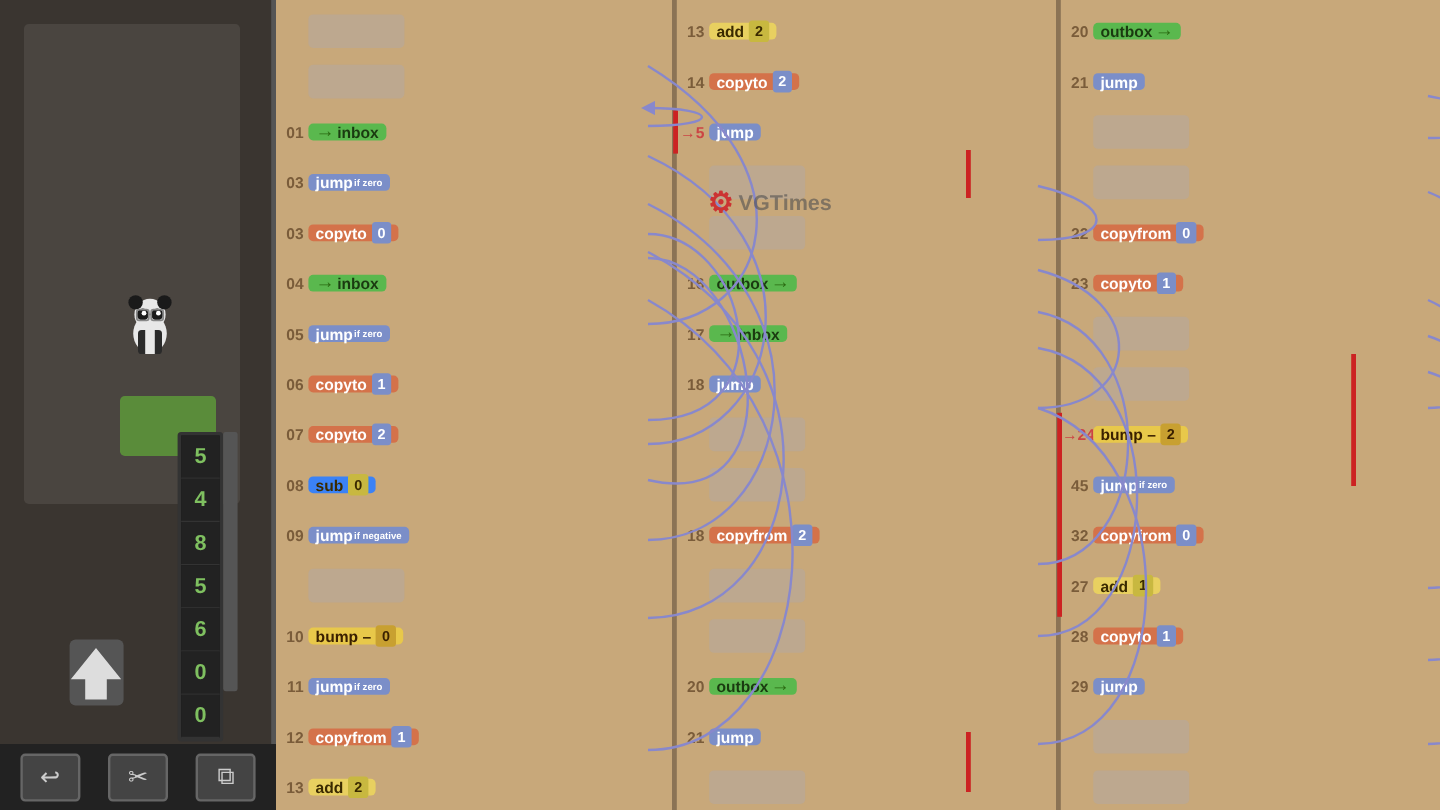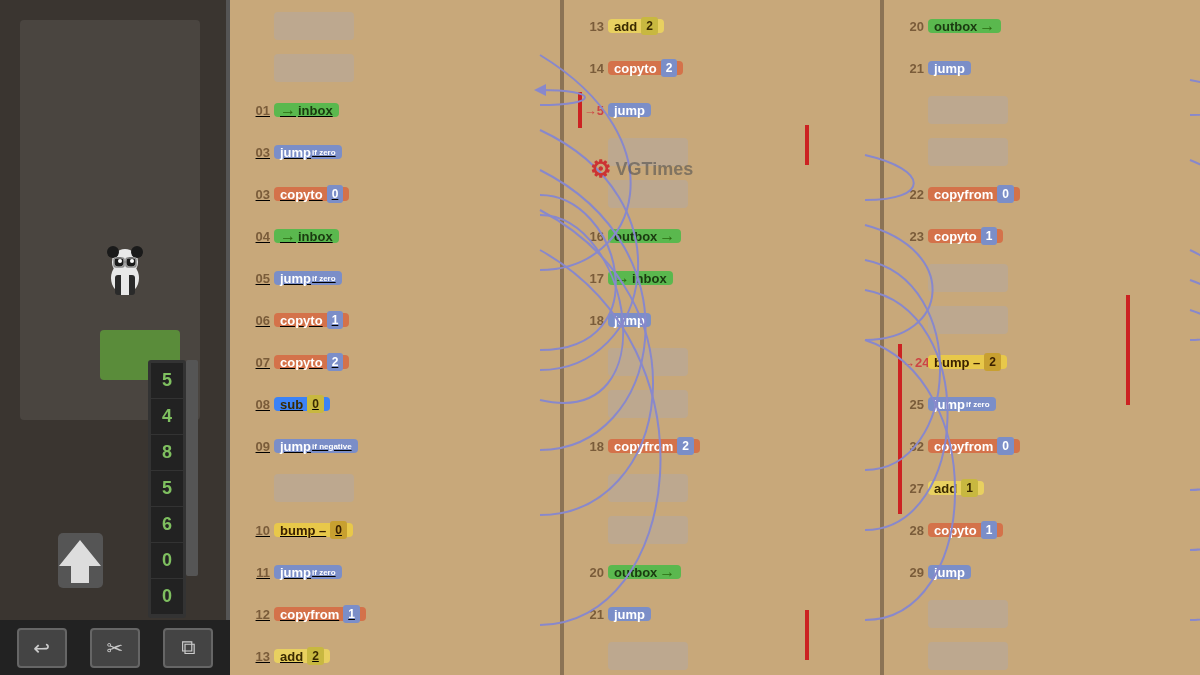--- a/index.html
+++ b/index.html
@@ -133,21 +133,21 @@
       width: 970px;
       height: 675px;
       background: #c8a87a;
       display: flex;
     }
 
     
     .code-column {
       position: relative;
       flex: 1;
-      padding: 8px 18px;
+      padding: 8px 1px;
       overflow: visible;
     }
 
     .code-column + .code-column {
       border-left: 4px solid #8b7355;
     }
 
     
     .instruction-row {
       display: flex;
@@ -383,21 +383,21 @@
     </defs>
 
     <line x1="577" y1="125" x2="577" y2="165" stroke="#cc2222" stroke-width="4"></line>
 
     <line x1="577" y1="610" x2="577" y2="660" stroke="#cc2222" stroke-width="4"></line>
 
     <line x1="898" y1="295" x2="898" y2="405" stroke="#cc2222" stroke-width="4"></line>
 
   </svg>
 
-  <div class="code-column" style="width:330px; min-width:330px;text-decoration:underline;">
+  <div class="code-column" style="width:330px; min-width:330px;">
 
     <div class="instruction-row">
       <div class="line-num"></div>
       <div class="placeholder-block"></div>
     </div>
     <div class="instruction-row">
       <div class="line-num"></div>
       <div class="placeholder-block"></div>
     </div>
 
@@ -677,21 +677,21 @@
     <div class="instruction-row" style="position:relative;">
       <div style="position:absolute;left:-4px;top:0;height:170px;width:4px;background:#cc2222;"></div>
       <div class="line-num" style="color:#cc4444;">→24</div>
       <div class="instr instr-bump">
         <span>bump –</span>
         <span class="instr-value" style="background:#c8a030;color:#3a2000;">2</span>
       </div>
     </div>
 
     <div class="instruction-row">
-      <div class="line-num">25</div>
+      <div class="line-num">45</div>
       <div class="instr instr-jumpzero">
         <span>jump</span>
         <sup class="instr-super">if zero</sup>
       </div>
     </div>
 
     <div class="instruction-row">
       <div class="line-num">32</div>
       <div class="instr instr-copyfrom">
         <span>copyfrom</span>

